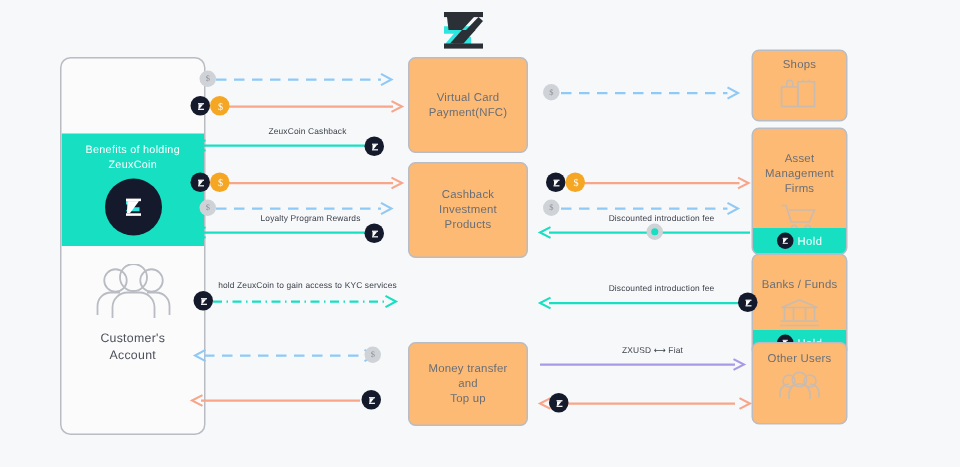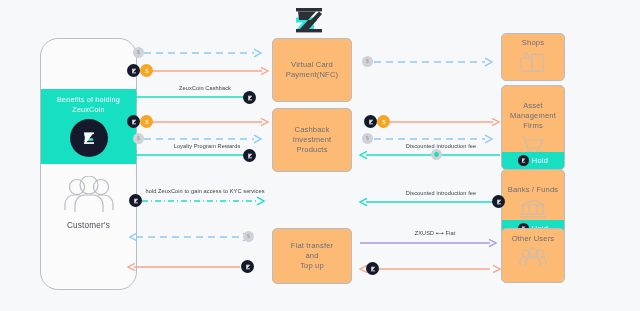--- a/index.html
+++ b/index.html
@@ -14,21 +14,21 @@
   #stage{position:absolute;left:0;top:0;width:640px;height:311px;}
   .abs{position:absolute;}
 
   
   .logo{left:286px;top:4px;width:46px;height:30px;}
   .logo svg{display:block;}
 
   
   .left-panel{
     left:40px;top:38px;width:95px;height:250px;
-    background:#fbfbfc;border:1px solid #b9bcc2;border-radius:18px;
+    background:#fbfbfc;border:1px solid #b9bcc2;border-radius:7px;
     overflow:hidden;
   }
   .benefits{
     position:absolute;left:0;top:50px;width:100%;height:75px;
     background:#17dfc2;
   }
   .benefits-text{
     position:absolute;left:0;top:6px;width:100%;
     text-align:center;color:#ffffff;font-size:7.2px;line-height:9.5px;
     letter-spacing:.2px;
@@ -126,35 +126,36 @@
             <circle cx="40" cy="11" r="7.5"></circle>
             <circle cx="28" cy="9" r="9"></circle>
             <path d="M4 34 v-6 a9 9 0 0 1 9-9 h6"></path>
             <path d="M52 34 v-6 a9 9 0 0 0 -9-9 h-6"></path>
             <path d="M14 36 v-7 a10 10 0 0 1 10-10 h8 a10 10 0 0 1 10 10 v7"></path>
           </g>
         </svg>
       </div>
       <div class="cust-label">
         <div>Customer's</div>
+        <div>Account</div>
       </div>
     </div>
   </div>
 
   <div class="abs box mid m1">
     <div class="ttl"><span>Virtual Card</span></div>
     <div class="ttl"><span>Payment(NFC)</span></div>
   </div>
   <div class="abs box mid m2">
     <div class="ttl"><span>Cashback</span></div>
     <div class="ttl"><span>Investment</span></div>
     <div class="ttl"><span>Products</span></div>
   </div>
   <div class="abs box mid m4">
-    <div class="ttl"><span>Fiat transfer</span></div>
+    <div class="ttl"><span>Money transfer</span></div>
     <div class="ttl"><span>and</span></div>
     <div class="ttl"><span>Top up</span></div>
   </div>
 
   <div class="abs box right r1">
     <div class="ttl"><span>Shops</span></div>
     <div class="ic">
       <svg width="28" height="22" viewBox="0 0 28 22">
         <g fill="none" stroke="#b9bcc2" stroke-width="1.1">
           <rect x="2" y="7" width="11" height="13"></rect>

